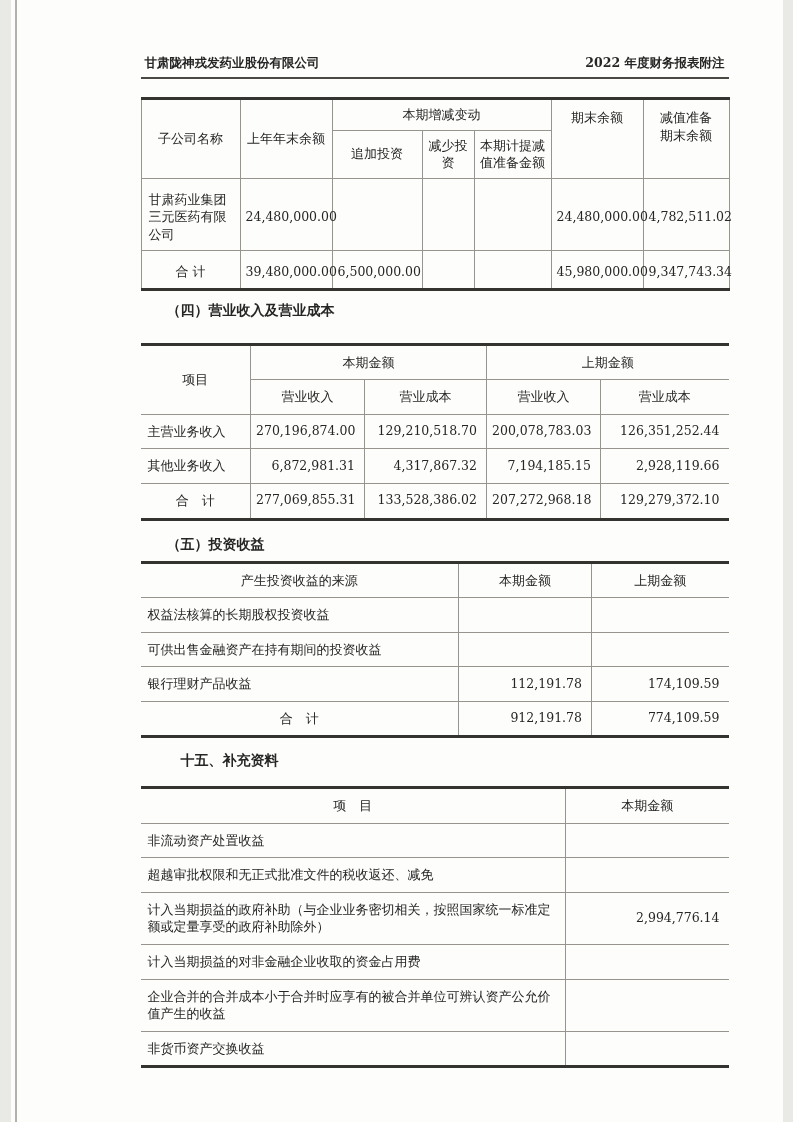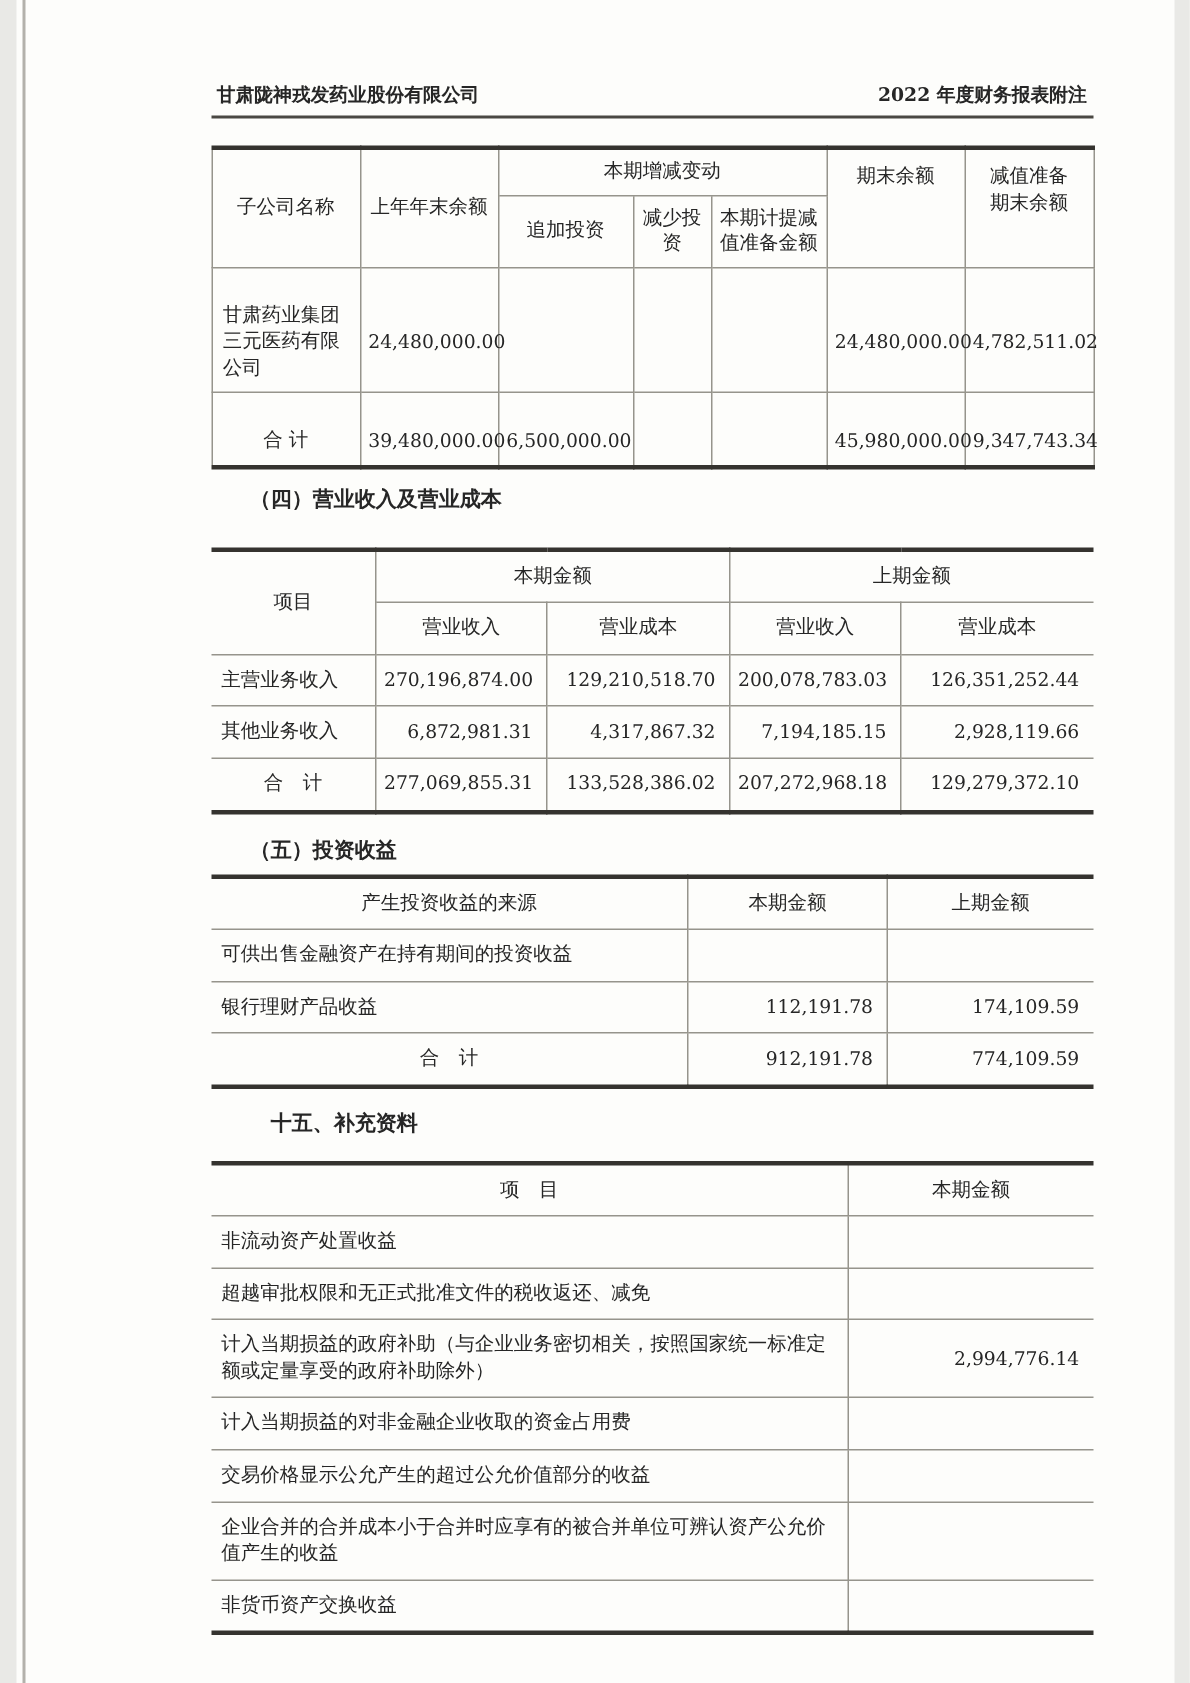--- a/index.html
+++ b/index.html
@@ -30,21 +30,21 @@
   td.num{text-align:right;padding-right:9px;font-size:12.5px;white-space:nowrap;}
   td.ctr{text-align:center;}
   .pre{white-space:pre-line;}
   
   table.open tr>*:first-child{border-left:none;}
   table.open tr>*:last-child{border-right:none;}
   
   table.closed{border-left:1px solid #96948c;border-right:1px solid #96948c;}
   th.topalign{vertical-align:top;padding-top:9px;}
 
-  .t1 td{padding-top:23px;padding-bottom:7px;}
+  .t1 td{padding-top:12px;padding-bottom:7px;}
   .t2 td,.t2 th{padding-top:8px;padding-bottom:8px;}
   .t3 td,.t3 th{padding-top:8px;padding-bottom:8px;}
   .t4 td,.t4 th{padding-top:8px;padding-bottom:8px;}
 
   
   .sec-h{font-family:"Liberation Sans","DejaVu Sans",sans-serif;font-weight:bold;
     font-size:14px;}
   .h4{margin:11px 0 23px 26px;}
   .h5{margin:15px 0 7px 26px;}
   .h15{margin:14px 0 16px 40px;}
@@ -171,20 +171,25 @@
       </colgroup>
       <thead>
         <tr>
           <th>产生投资收益的来源</th>
           <th>本期金额</th>
           <th>上期金额</th>
         </tr>
       </thead>
       <tbody>
         <tr>
+          <td class="lbl">权益法核算的长期股权投资收益</td>
+          <td class="num"></td>
+          <td class="num"></td>
+        </tr>
+        <tr>
           <td class="lbl">可供出售金融资产在持有期间的投资收益</td>
           <td class="num"></td>
           <td class="num"></td>
         </tr>
         <tr>
           <td class="lbl">银行理财产品收益</td>
           <td class="num">112,191.78</td>
           <td class="num">174,109.59</td>
         </tr>
         <tr>
@@ -219,24 +224,20 @@
         </tr>
         <tr>
           <td class="lbl">计入当期损益的政府补助（与企业业务密切相关，按照国家统一标准定额或定量享受的政府补助除外）</td>
           <td class="num">2,994,776.14</td>
         </tr>
         <tr>
           <td class="lbl">计入当期损益的对非金融企业收取的资金占用费</td>
           <td class="num"></td>
         </tr>
         <tr>
-          <td class="lbl">交易价格显示公允产生的超过公允价值部分的收益</td>
-          <td class="num"></td>
-        </tr>
-        <tr>
           <td class="lbl">企业合并的合并成本小于合并时应享有的被合并单位可辨认资产公允价值产生的收益</td>
           <td class="num"></td>
         </tr>
         <tr>
           <td class="lbl">非货币资产交换收益</td>
           <td class="num"></td>
         </tr>
 
       </tbody>
     </table>

